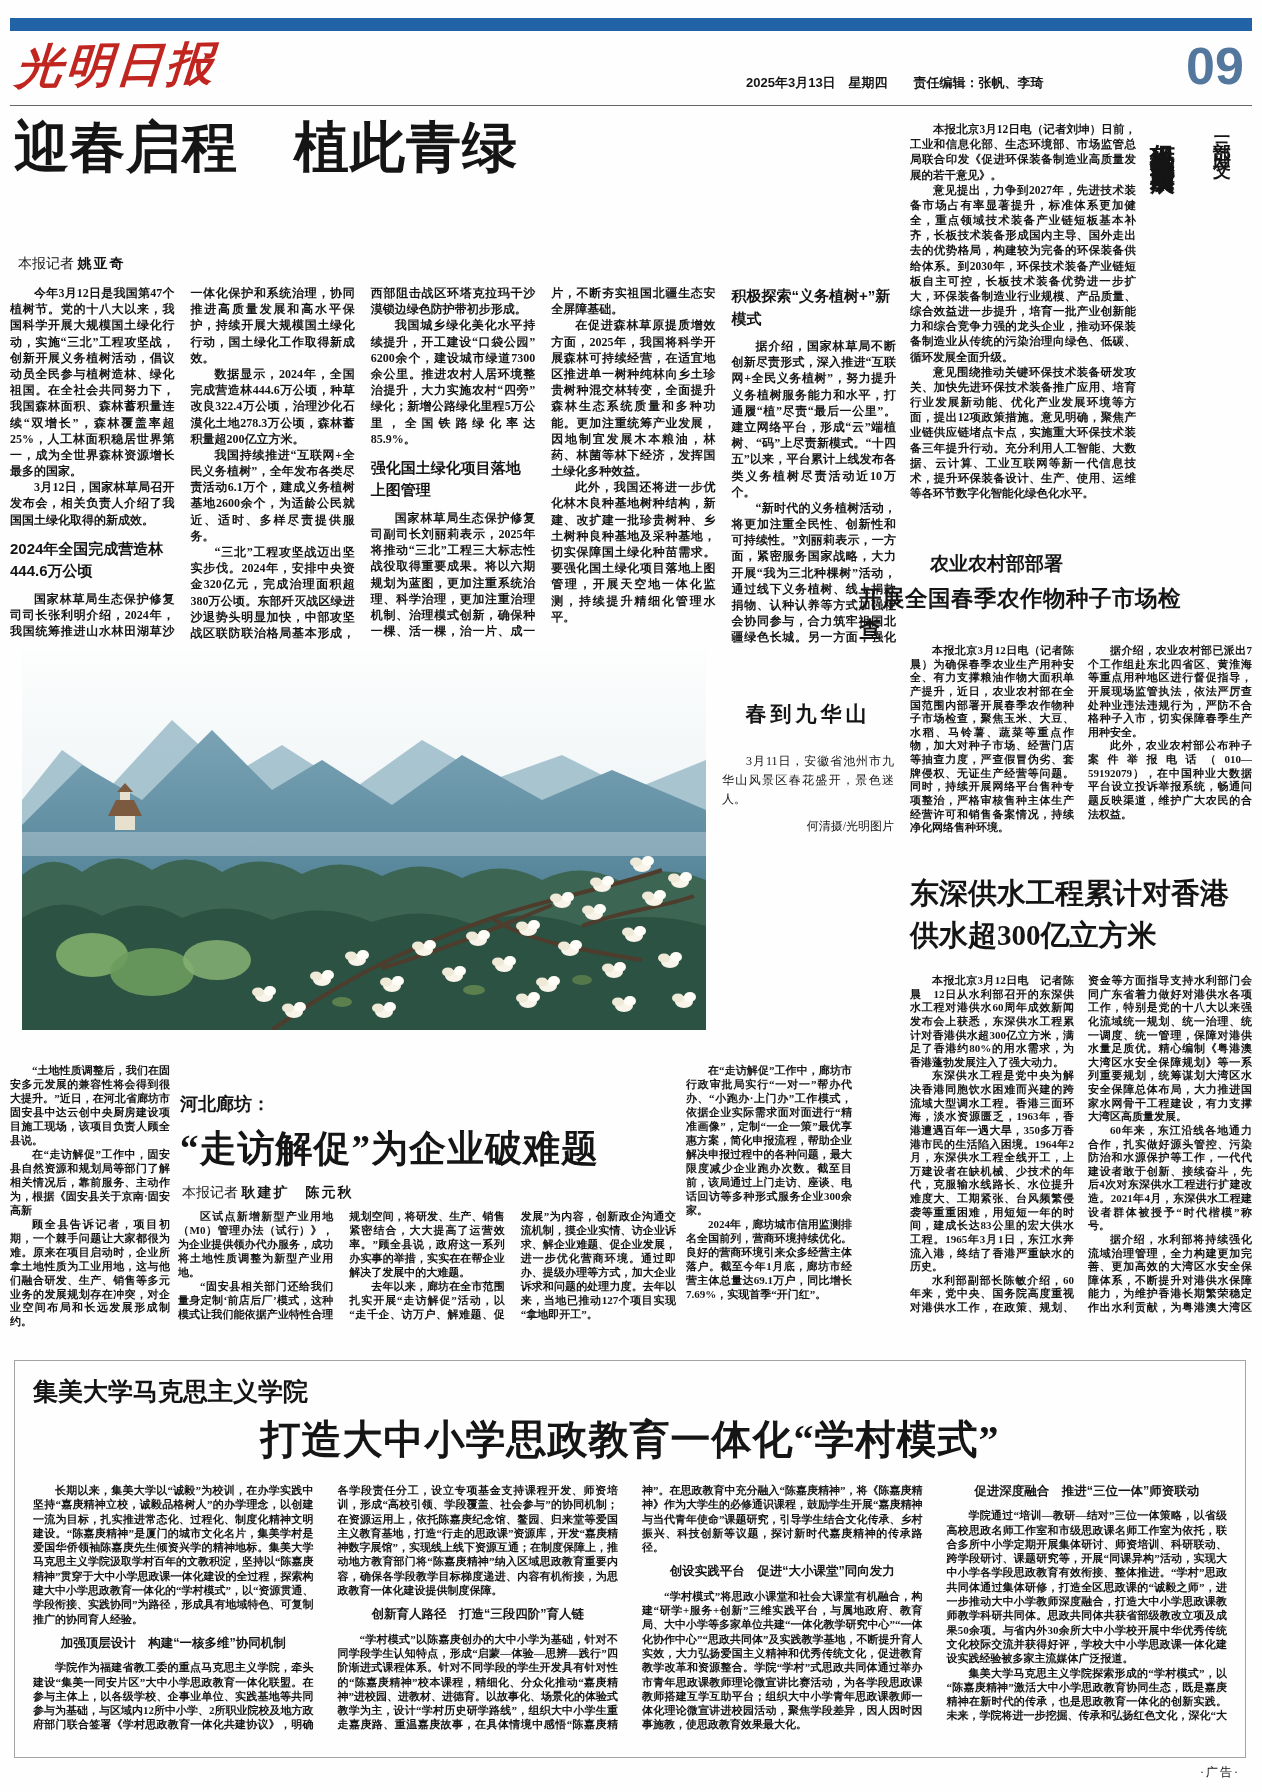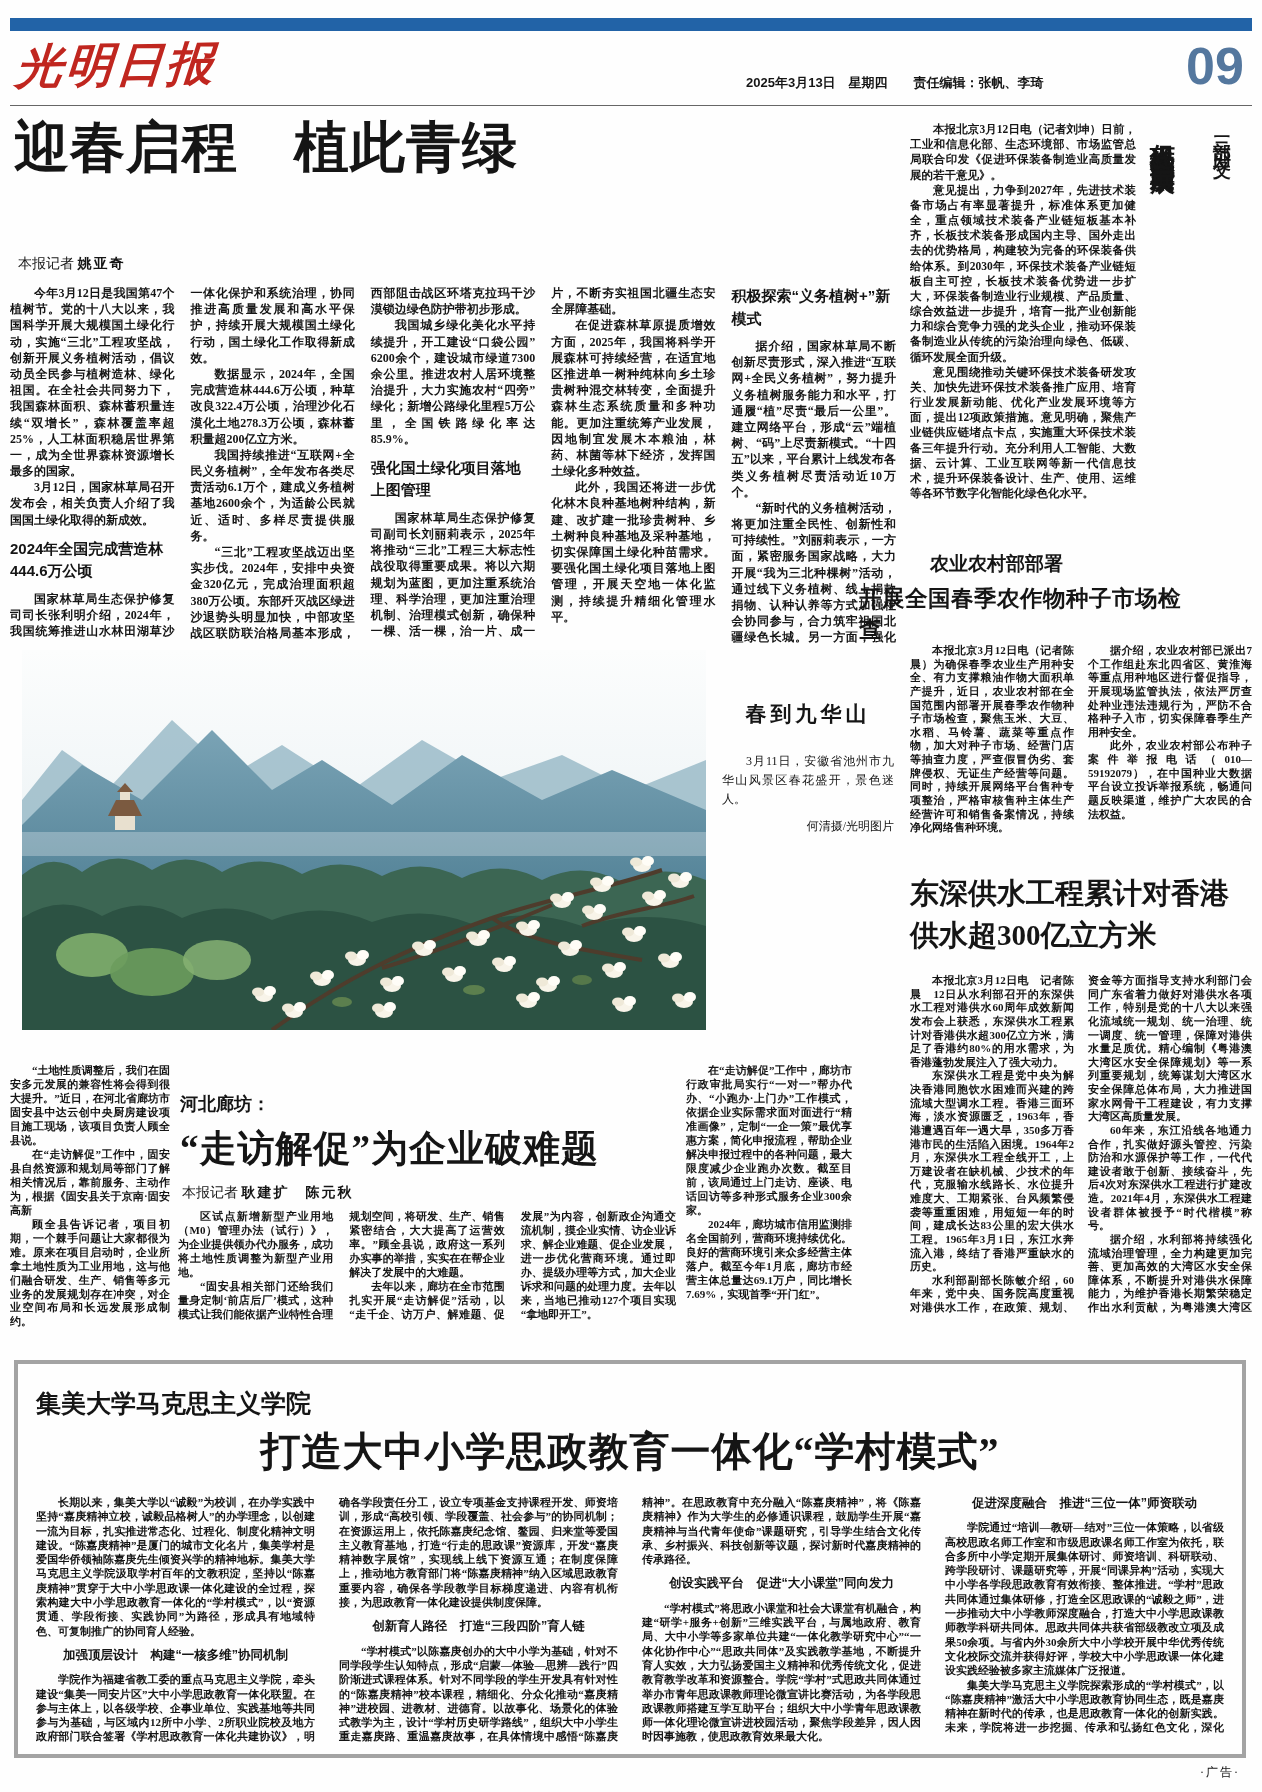--- a/index.html
+++ b/index.html
@@ -75,21 +75,21 @@
   .lf-headline{position:absolute;left:180px;top:1124px;width:500px;font-size:37px;
         font-weight:900;letter-spacing:1px;}
   .lf-byline{position:absolute;left:182px;top:1184px;}
   .lf-mid{position:absolute;left:178px;top:1210px;width:498px;height:130px;
         column-count:3;column-gap:16px;font-size:11px;line-height:1.27;}
   .lf-col5{position:absolute;left:686px;top:1064px;width:166px;height:276px;
         font-size:11px;line-height:1.27;}
 
   
   .feature-box{position:absolute;left:14px;top:1360px;width:1232px;height:398px;
-        border:4px solid #a3a3a3;box-sizing:border-box;padding:23px 18px;}
+        border:1px solid #a3a3a3;box-sizing:border-box;padding:14px 18px;}
   .feature-kicker{font-size:25px;font-weight:800;margin:0;
         font-family:"Liberation Sans","DejaVu Sans",sans-serif;}
   .feature-headline{text-align:center;font-size:40px;font-weight:900;margin:4px 0 0;
         letter-spacing:1px;}
   .feature-body{margin-top:16px;height:258px;column-count:4;column-gap:24px;
         font-size:11px;line-height:1.3;overflow:hidden;}
   .ad-label{position:absolute;right:22px;top:1764px;font-size:12px;letter-spacing:2px;}
 </style>
 </head>
 <body>

